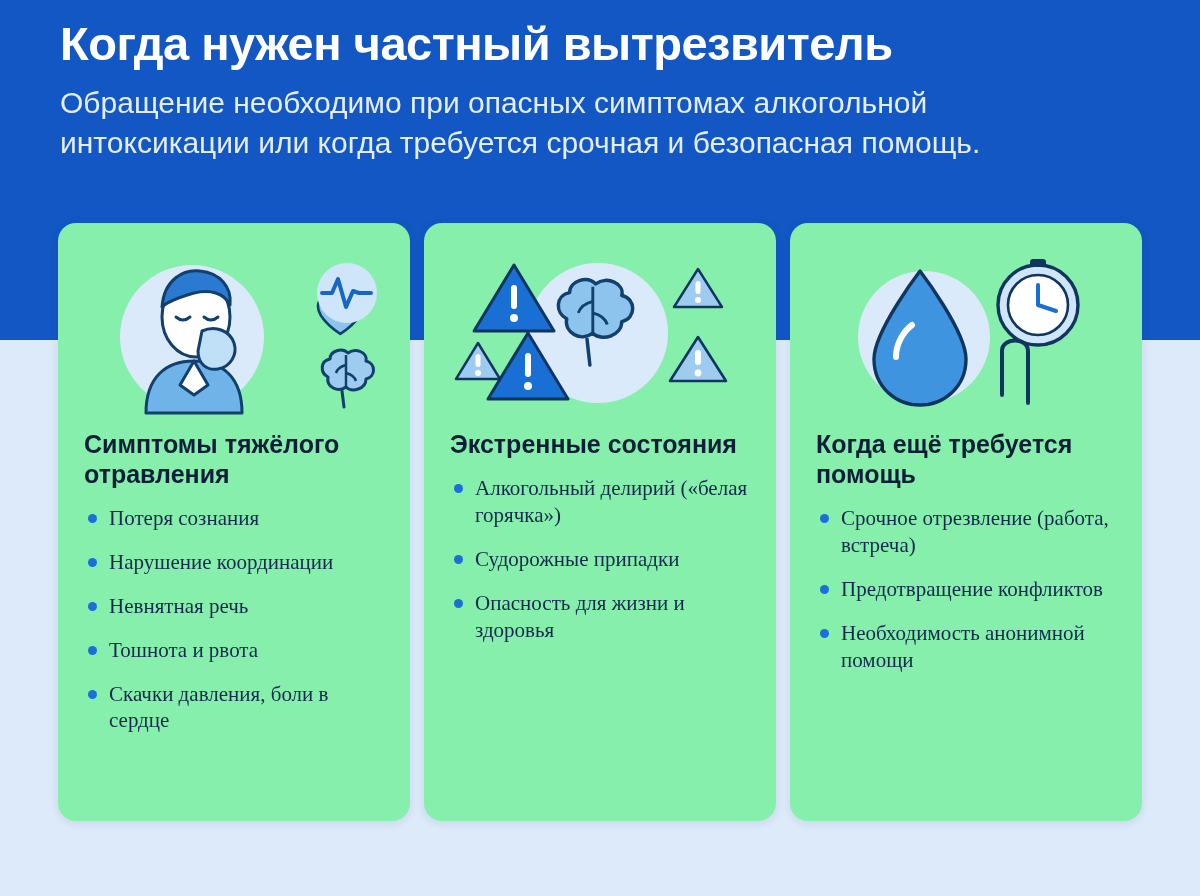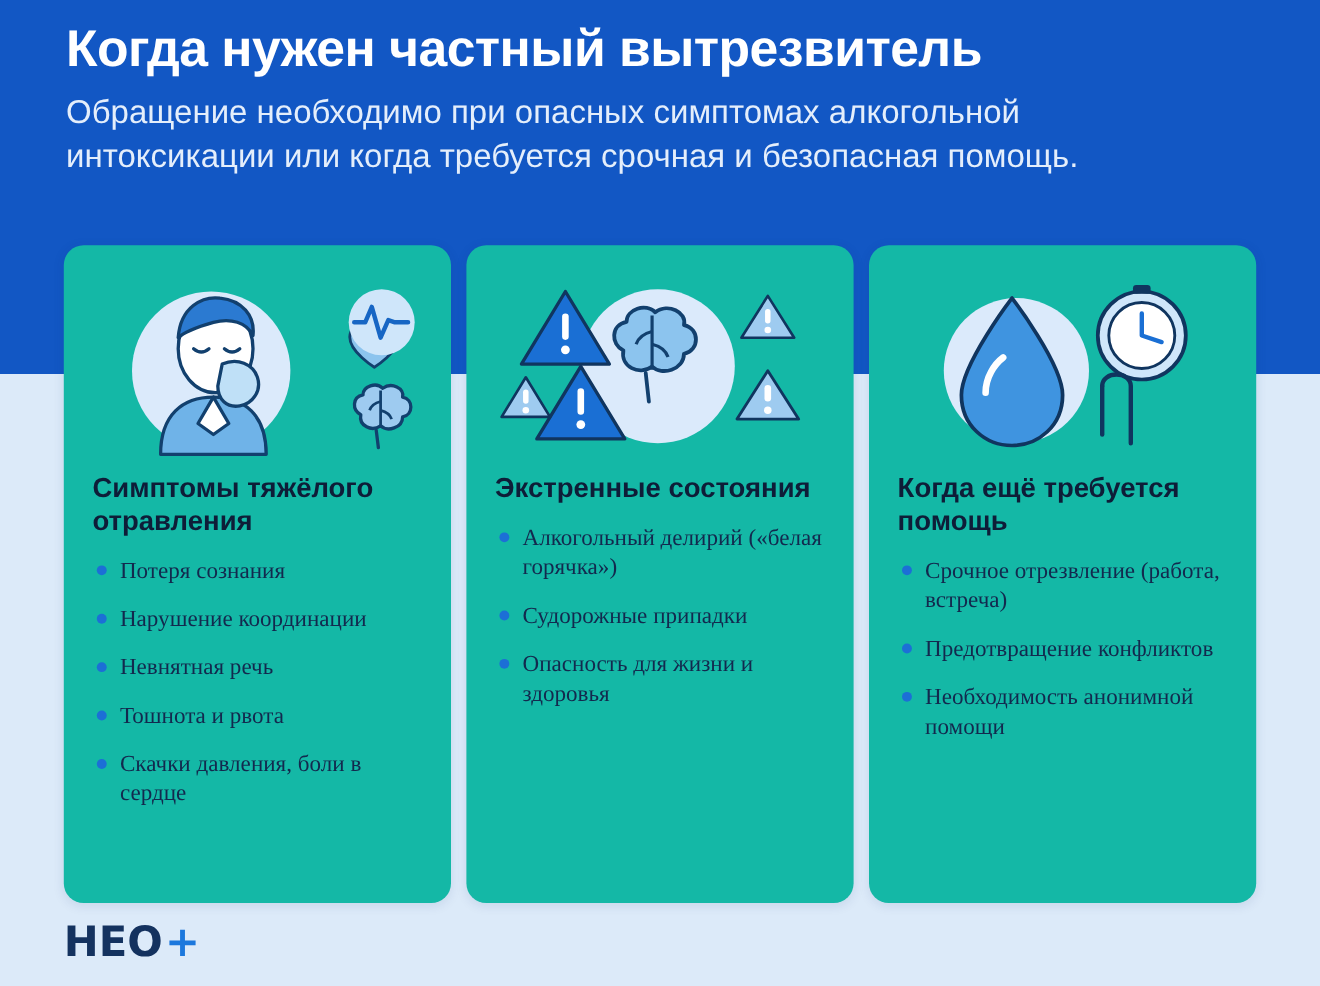--- a/index.html
+++ b/index.html
@@ -51,21 +51,21 @@
   .cards {
     position: absolute;
     left: 58px;
     top: 223px;
     width: 1084px;
     display: flex;
     gap: 14px;
   }
   .card {
     width: 352px;
-    background: #14b8a6;
+    background: #86efac;
     border-radius: 18px;
     box-shadow: 0 2px 10px rgba(12,50,110,0.10);
     box-sizing: border-box;
     padding: 22px 26px 26px 26px;
     min-height: 598px;
     display: flex;
     flex-direction: column;
   }
   .icon-area {
     height: 178px;
@@ -252,18 +252,14 @@
       <div class="card-title">Когда ещё требуется помощь</div>
       <ul class="bullets">
         <li>Срочное отрезвление (работа, встреча)</li>
         <li>Предотвращение конфликтов</li>
         <li>Необходимость анонимной помощи</li>
       </ul>
     </div>
 
   </div>
 
-  <div class="logo">
-    <span class="logo-text">НЕО</span>
-    <span class="logo-plus">+</span>
-  </div>
 
 </div>
 
 </body></html>

